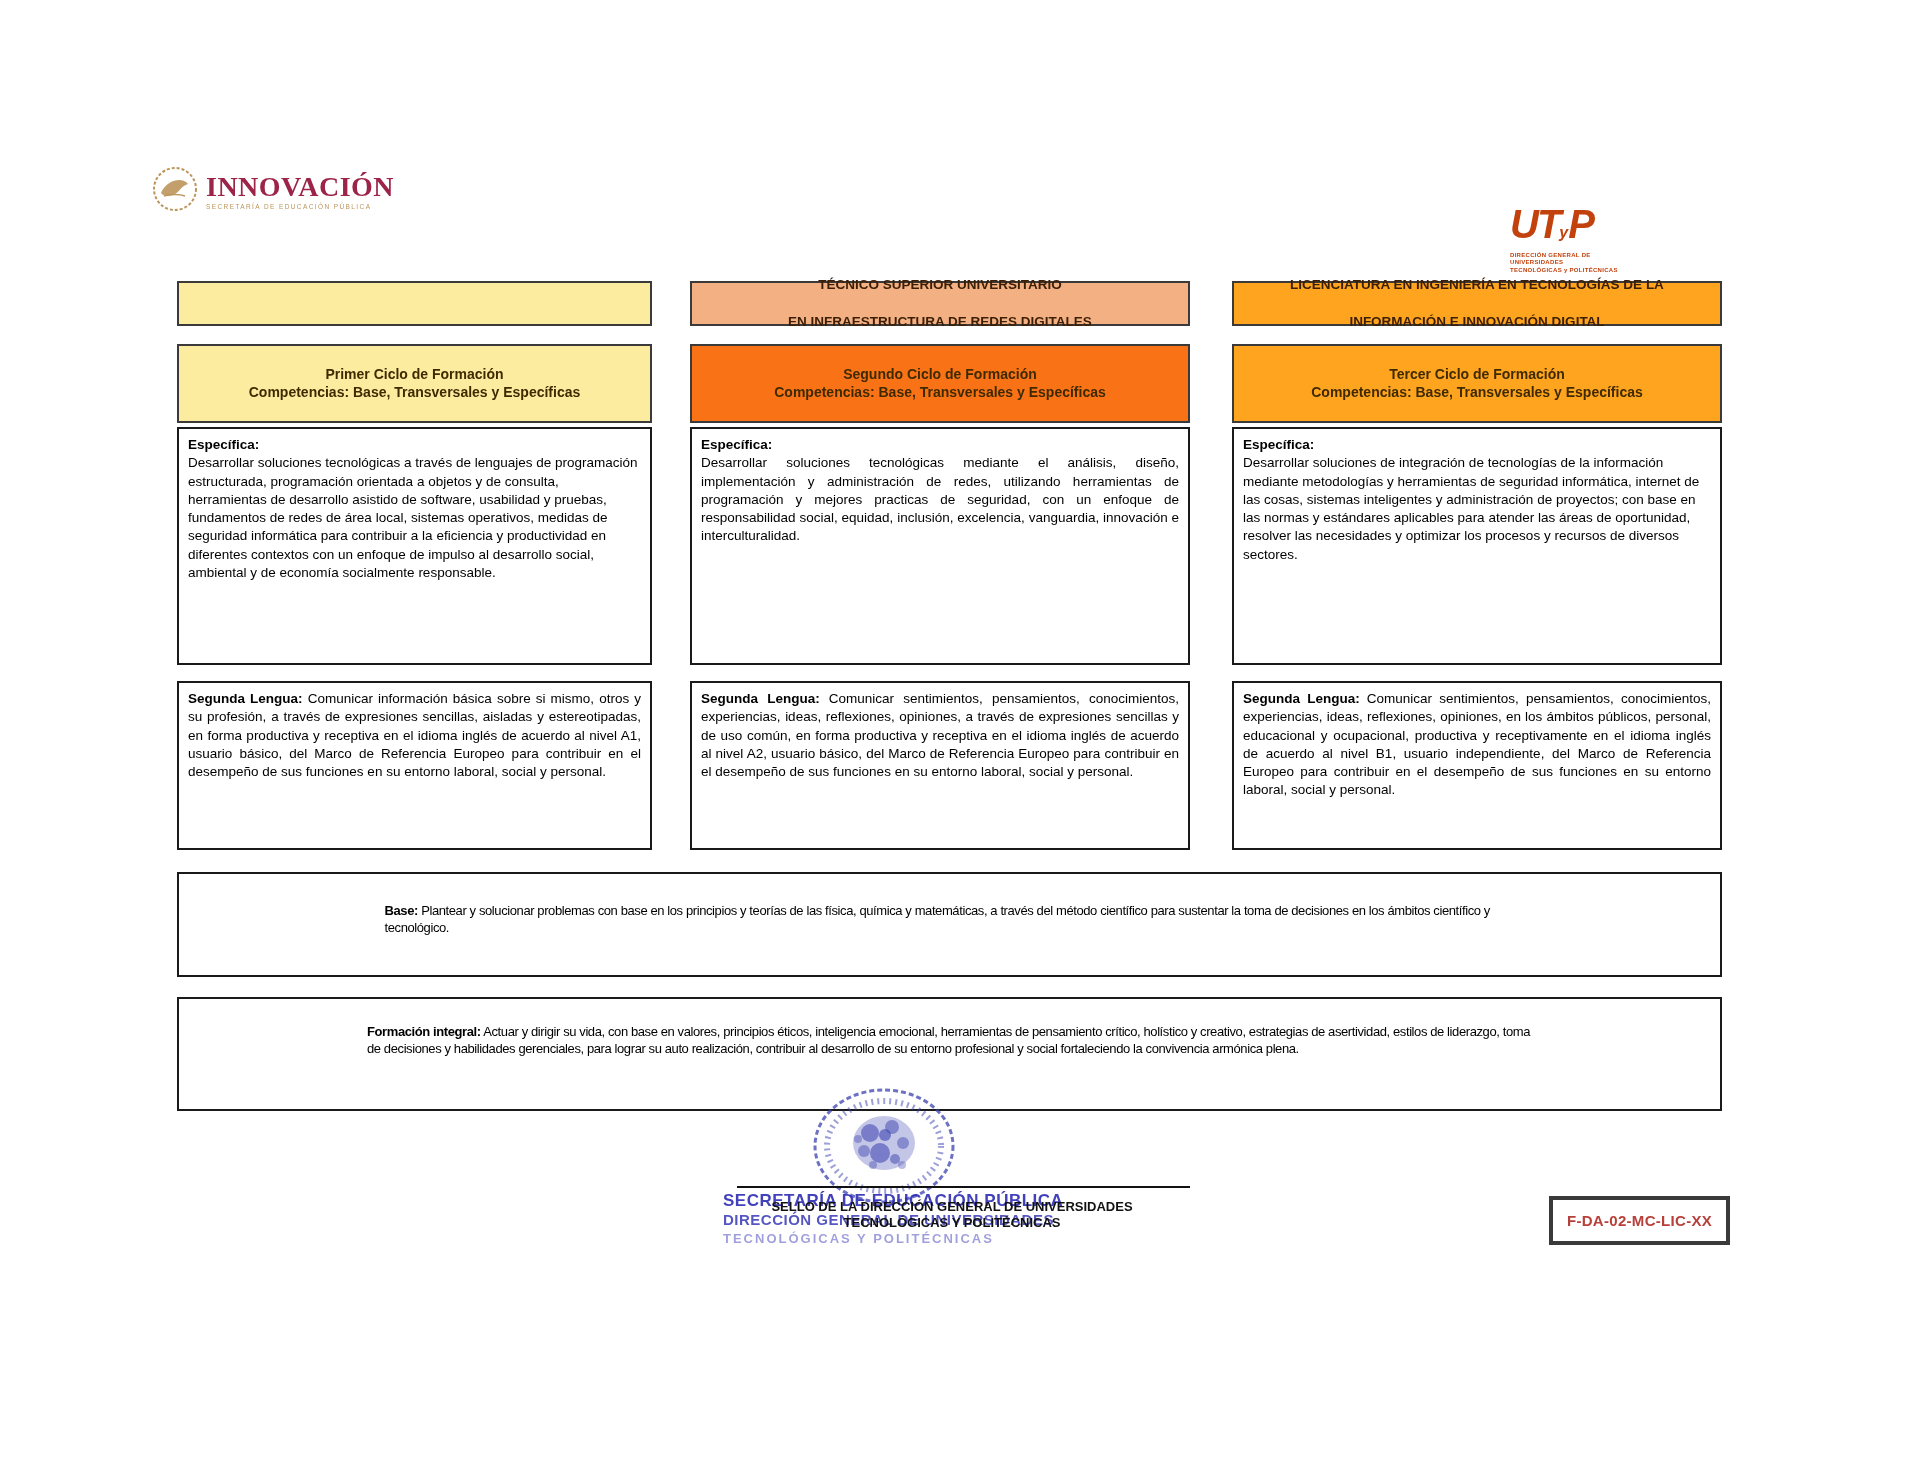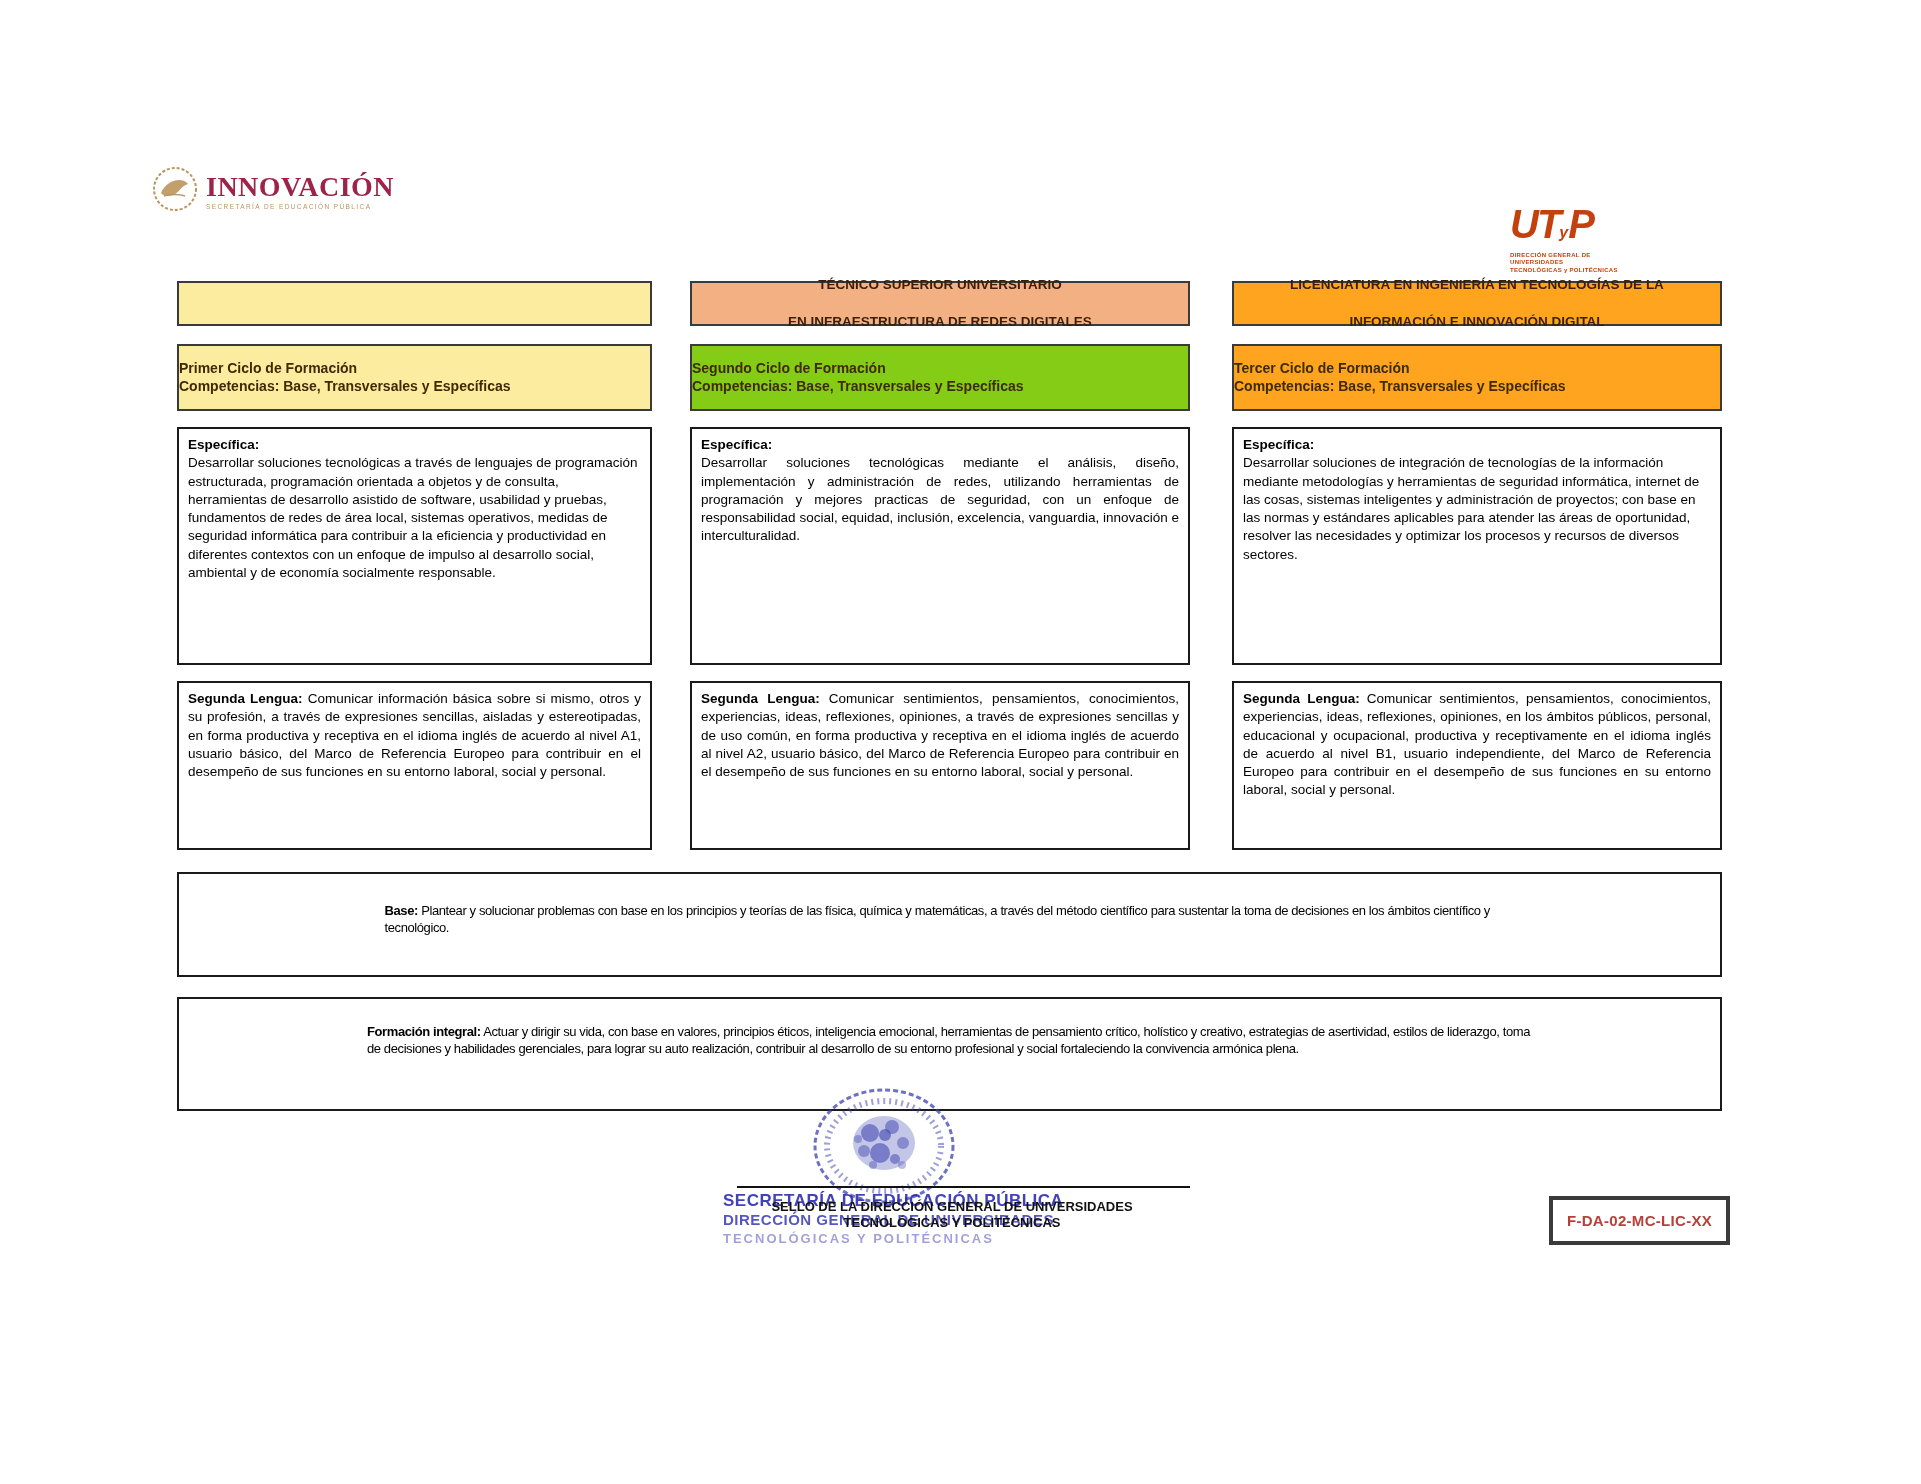--- a/index.html
+++ b/index.html
@@ -22,21 +22,21 @@
   .utp-sub { font-size:6px; line-height:7px; font-weight:bold; letter-spacing:0.3px; margin-top:1px; }
 
   
   .box { position:absolute; border:2px solid #3a3a3a; }
   .c1 { left:177px; width:475px; }
   .c2 { left:690px; width:500px; }
   .c3 { left:1232px; width:490px; }
 
   .degree-row { top:281px; height:45px; display:flex; flex-direction:column; align-items:center; justify-content:center;
                 font-weight:bold; font-size:13.5px; line-height:16.5px; text-align:center; color:#3c1e05;gap:20px; }
-  .cycle-row  { top:344px; height:67px; display:flex; flex-direction:column; align-items:flex-start; justify-content:center;
+  .cycle-row  { top:344px; height:79px; display:flex; flex-direction:column; align-items:center; justify-content:center;
                 font-weight:bold; font-size:14px; line-height:17.5px; text-align:center; color:#3f2a00; }
 
   .spec-row { top:427px; height:238px; background:#fff; border:2px solid #1a1a1a; padding:7px 9px;
               font-size:13.5px; line-height:18.3px; }
   .leng-row { top:681px; height:169px; background:#fff; border:2px solid #1a1a1a; padding:7px 9px;
               font-size:13.5px; line-height:18.3px; text-align:justify; }
   .spec-label { font-weight:bold; }
   .justify { text-align:justify; }
 
   .wide-box { left:177px; width:1545px; background:#fff; border:2px solid #1a1a1a;
@@ -96,21 +96,21 @@
   </div>
   <div class="box c3 degree-row" style="background: rgb(255, 164, 30);">
     <div>LICENCIATURA EN INGENIERÍA EN TECNOLOGÍAS DE LA</div>
     <div>INFORMACIÓN E INNOVACIÓN DIGITAL</div>
   </div>
 
   <div class="box c1 cycle-row" style="background: rgb(251, 236, 159);">
     <div>Primer Ciclo de Formación</div>
     <div>Competencias: Base, Transversales y Específicas</div>
   </div>
-  <div class="box c2 cycle-row" style="background: #84cc16;">
+  <div class="box c2 cycle-row" style="background: #f97316;">
     <div>Segundo Ciclo de Formación</div>
     <div>Competencias: Base, Transversales y Específicas</div>
   </div>
   <div class="box c3 cycle-row" style="background: rgb(255, 164, 30);">
     <div>Tercer Ciclo de Formación</div>
     <div>Competencias: Base, Transversales y Específicas</div>
   </div>
 
   <div class="box c1 spec-row">
     <div class="spec-label">Específica:</div>

